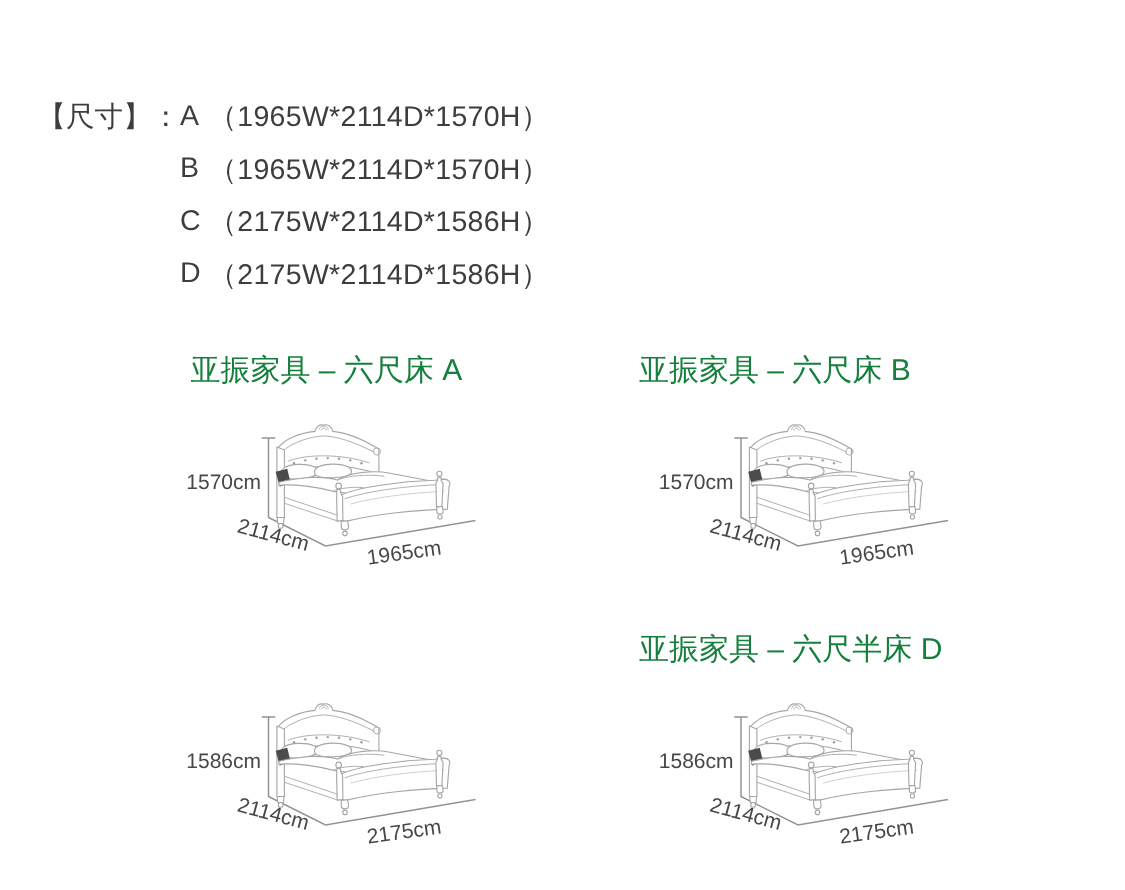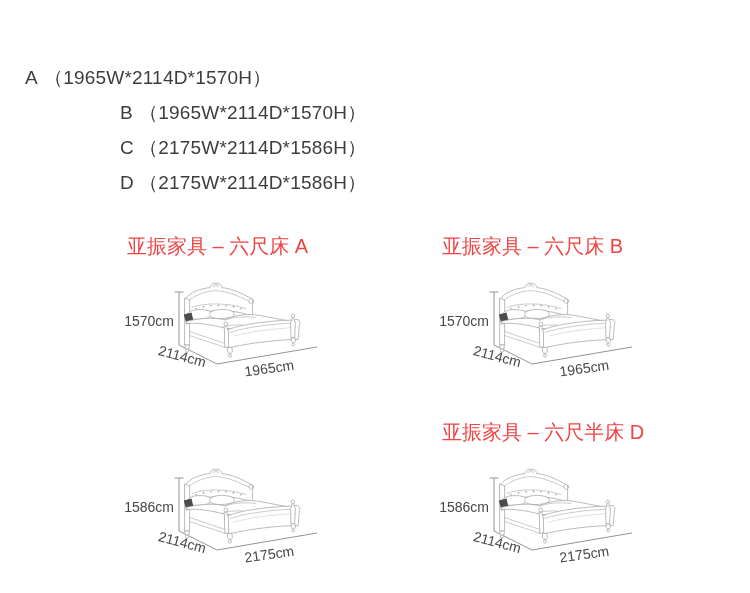--- a/index.html
+++ b/index.html
@@ -8,23 +8,23 @@
     font-family:"Liberation Sans","DejaVu Sans",sans-serif;
     color:#3d3d3d; overflow:hidden;
   }
   
   .spec { position:absolute; left:25px; top:60px; font-size:19px; }
   .spec-row { display:flex; align-items:center; height:35px; }
   .spec-prefix { width:95px; white-space:nowrap; }
   .spec-letter { width:19px; }
   .spec-value { white-space:nowrap; letter-spacing:0.2px; }
   
-  .fig-title { position:absolute; font-size:20px; white-space:nowrap; color:#ef4444; }
+  .fig-title { position:absolute; font-size:20px; white-space:nowrap; color:#15803d; }
   .fig-title.c1 { left:127px; }
-  .fig-title.c2 { left:442px; }
+  .fig-title.c2 { left:426px; }
   .fig-title.r1 { top:233px; }
   .fig-title.r2 { top:419px; }
   .fig-svg { position:absolute; width:210px; height:115px; }
   .fig-svg.c1 { left:122px; }
   .fig-svg.c2 { left:437px; }
   .fig-svg.r1 { top:270px; }
   .fig-svg.r2 { top:456px; }
   
   .w { fill:#ffffff; stroke:#a6a6a6; stroke-width:.75; stroke-linejoin:round; }
   .s { fill:none; stroke:#aeaeae; stroke-width:.65; stroke-linecap:round; }
@@ -83,20 +83,21 @@
         <path class="w" d="M105.4,77.6 L109.8,77.2 L110.4,81.4 C110.6,83.6 105.8,84 105.6,81.6 Z"></path>
         <circle class="w" cx="108" cy="85.6" r="1.5"></circle>
         <path class="w" d="M169.2,68 L173,67.7 L173.4,71 C173.5,73 169.4,73.3 169.2,71.2 Z"></path>
         <circle class="w" cx="171.3" cy="74.6" r="1.4"></circle>
       </g>
     </defs>
   </svg>
 
   <section class="spec">
     <div class="spec-row">
+      <span class="spec-prefix">【尺寸】：</span>
       <span class="spec-letter">A</span>
       <span class="spec-value">（1965W*2114D*1570H）</span>
     </div>
     <div class="spec-row">
       <span class="spec-prefix"></span>
       <span class="spec-letter">B</span>
       <span class="spec-value">（1965W*2114D*1570H）</span>
     </div>
     <div class="spec-row">
       <span class="spec-prefix"></span>

